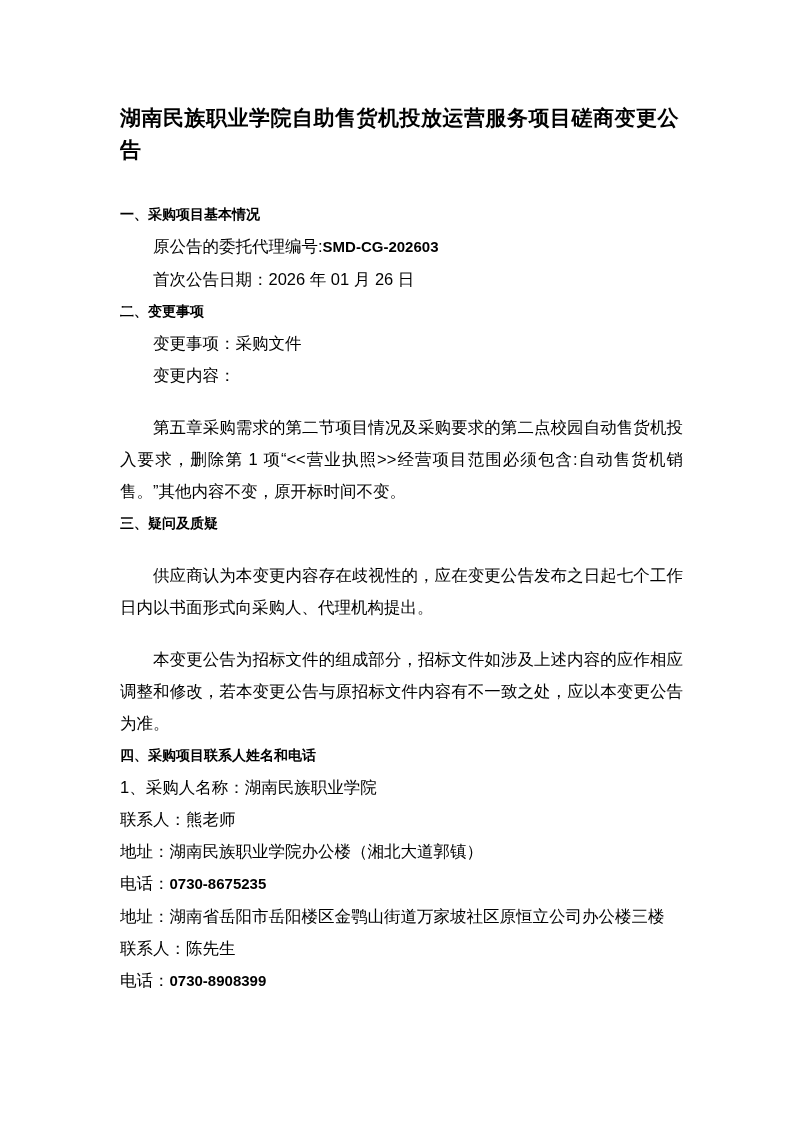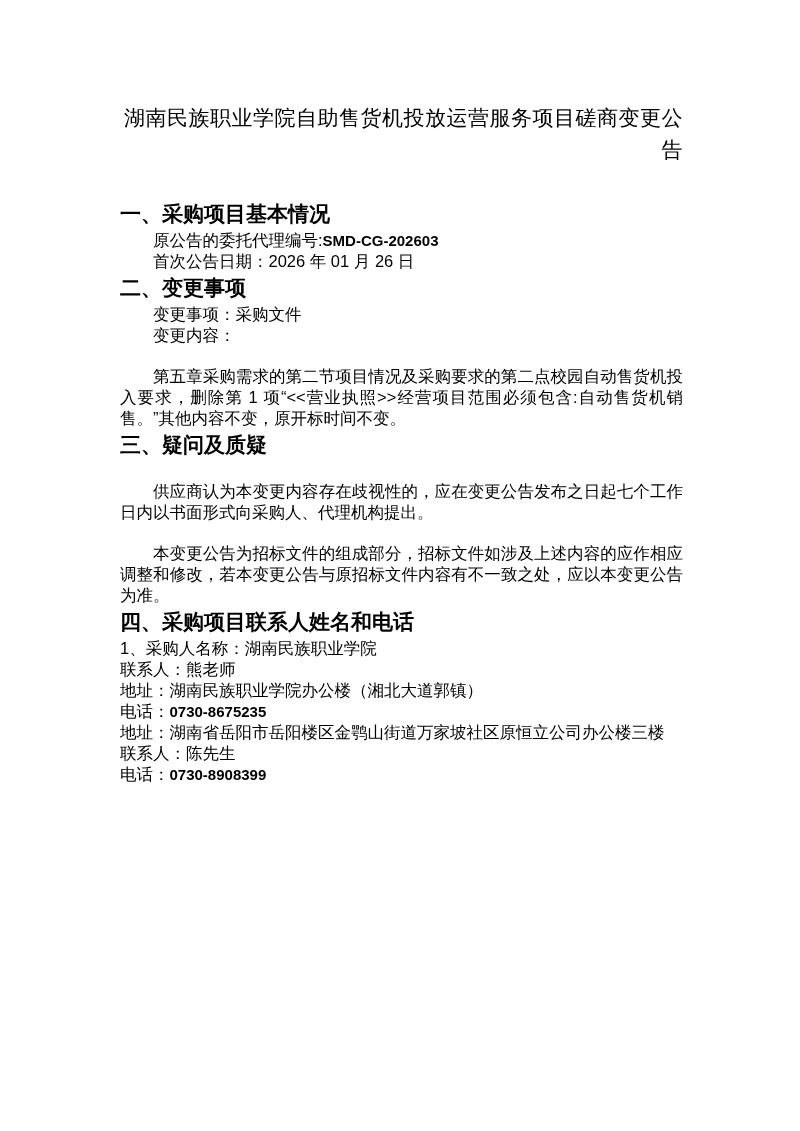--- a/index.html
+++ b/index.html
@@ -14,35 +14,35 @@
   .page {
     width: 800px;
     height: 1131px;
     background: #ffffff;
     padding: 0 117px 0 120px;
   }
   .title {
     padding-top: 102px;
     font-size: 21px;
     line-height: 32px;
-    font-weight: normal;
-    text-align: right;
+    font-weight: bold;
+    text-align: left;
     letter-spacing: 0.5px;
   }
   .body-text {
     margin-top: 32px;
     font-size: 16.5px;
     line-height: 32px;
   }
   .heading {
-    font-size: 21px;
+    font-size: 14px;
     line-height: 32px;
     font-weight: bold;
   }
-  .line { line-height: 21px; }
+  .line { line-height: 32px; }
   .indent { padding-left: 33px; }      
   .para {
     text-indent: 33px;                  
     text-align: justify;
     margin-top: 20px;
   }
   .flush { padding-left: 0; }
   .latin {
     font-family: "Liberation Sans", "DejaVu Sans", sans-serif;
     font-weight: bold;

